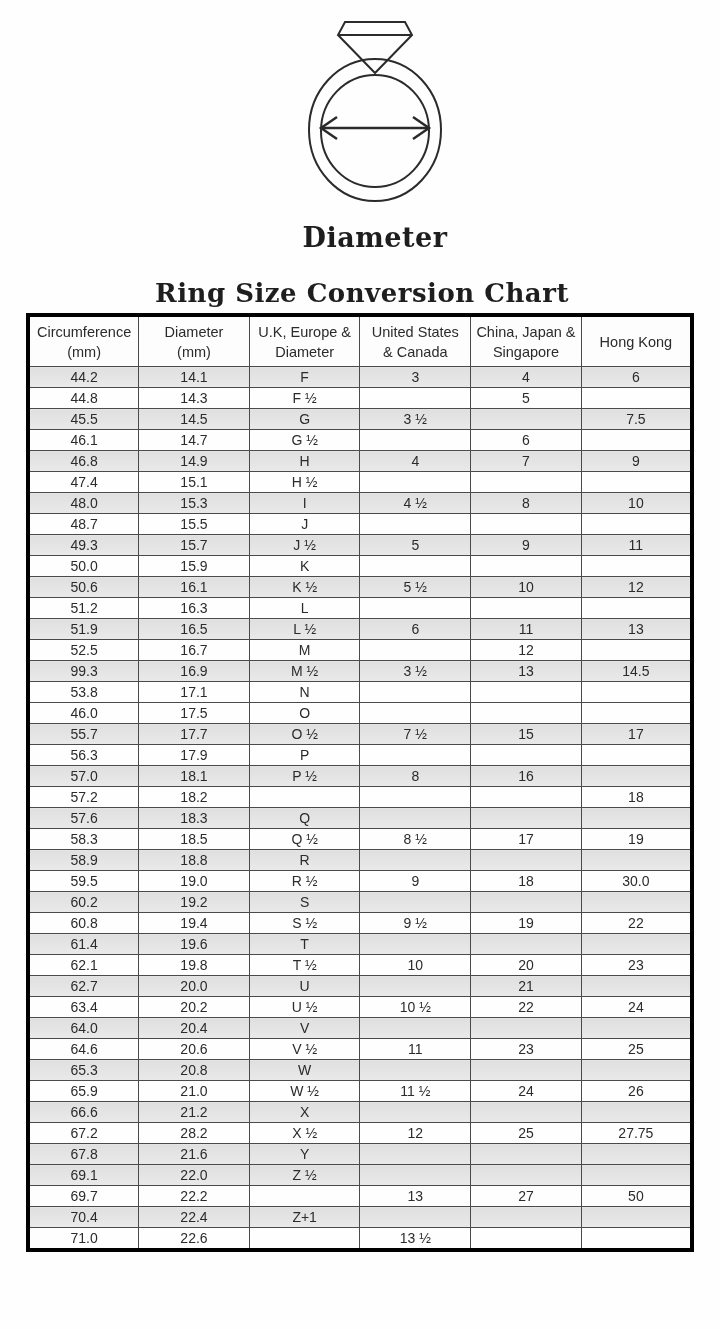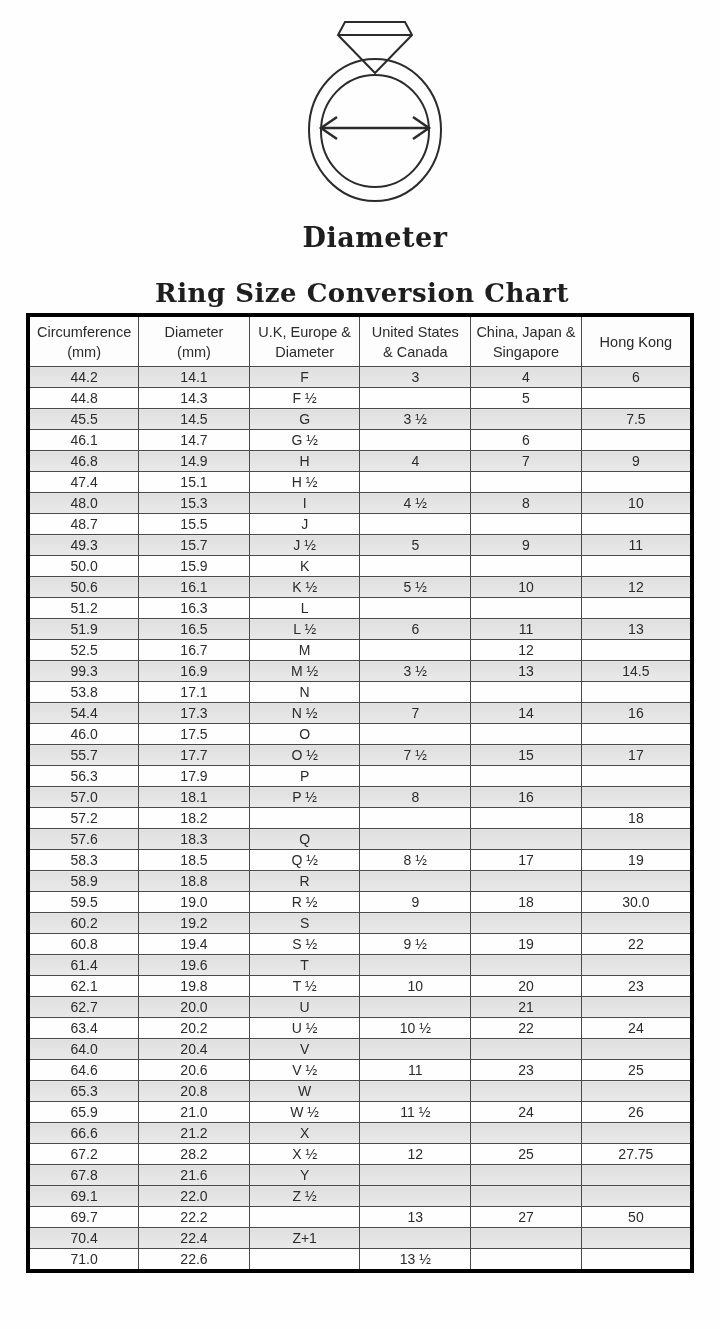--- a/index.html
+++ b/index.html
@@ -208,28 +208,20 @@
           <td>14.5</td>
         </tr>
         <tr>
           <td>53.8</td>
           <td>17.1</td>
           <td>N</td>
           <td></td>
           <td></td>
           <td></td>
         </tr>
-        <tr class="shaded">
-          <td>54.4</td>
-          <td>17.3</td>
-          <td>N ½</td>
-          <td>7</td>
-          <td>14</td>
-          <td>16</td>
-        </tr>
         <tr>
           <td>46.0</td>
           <td>17.5</td>
           <td>O</td>
           <td></td>
           <td></td>
           <td></td>
         </tr>
         <tr class="shaded">
           <td>55.7</td>

